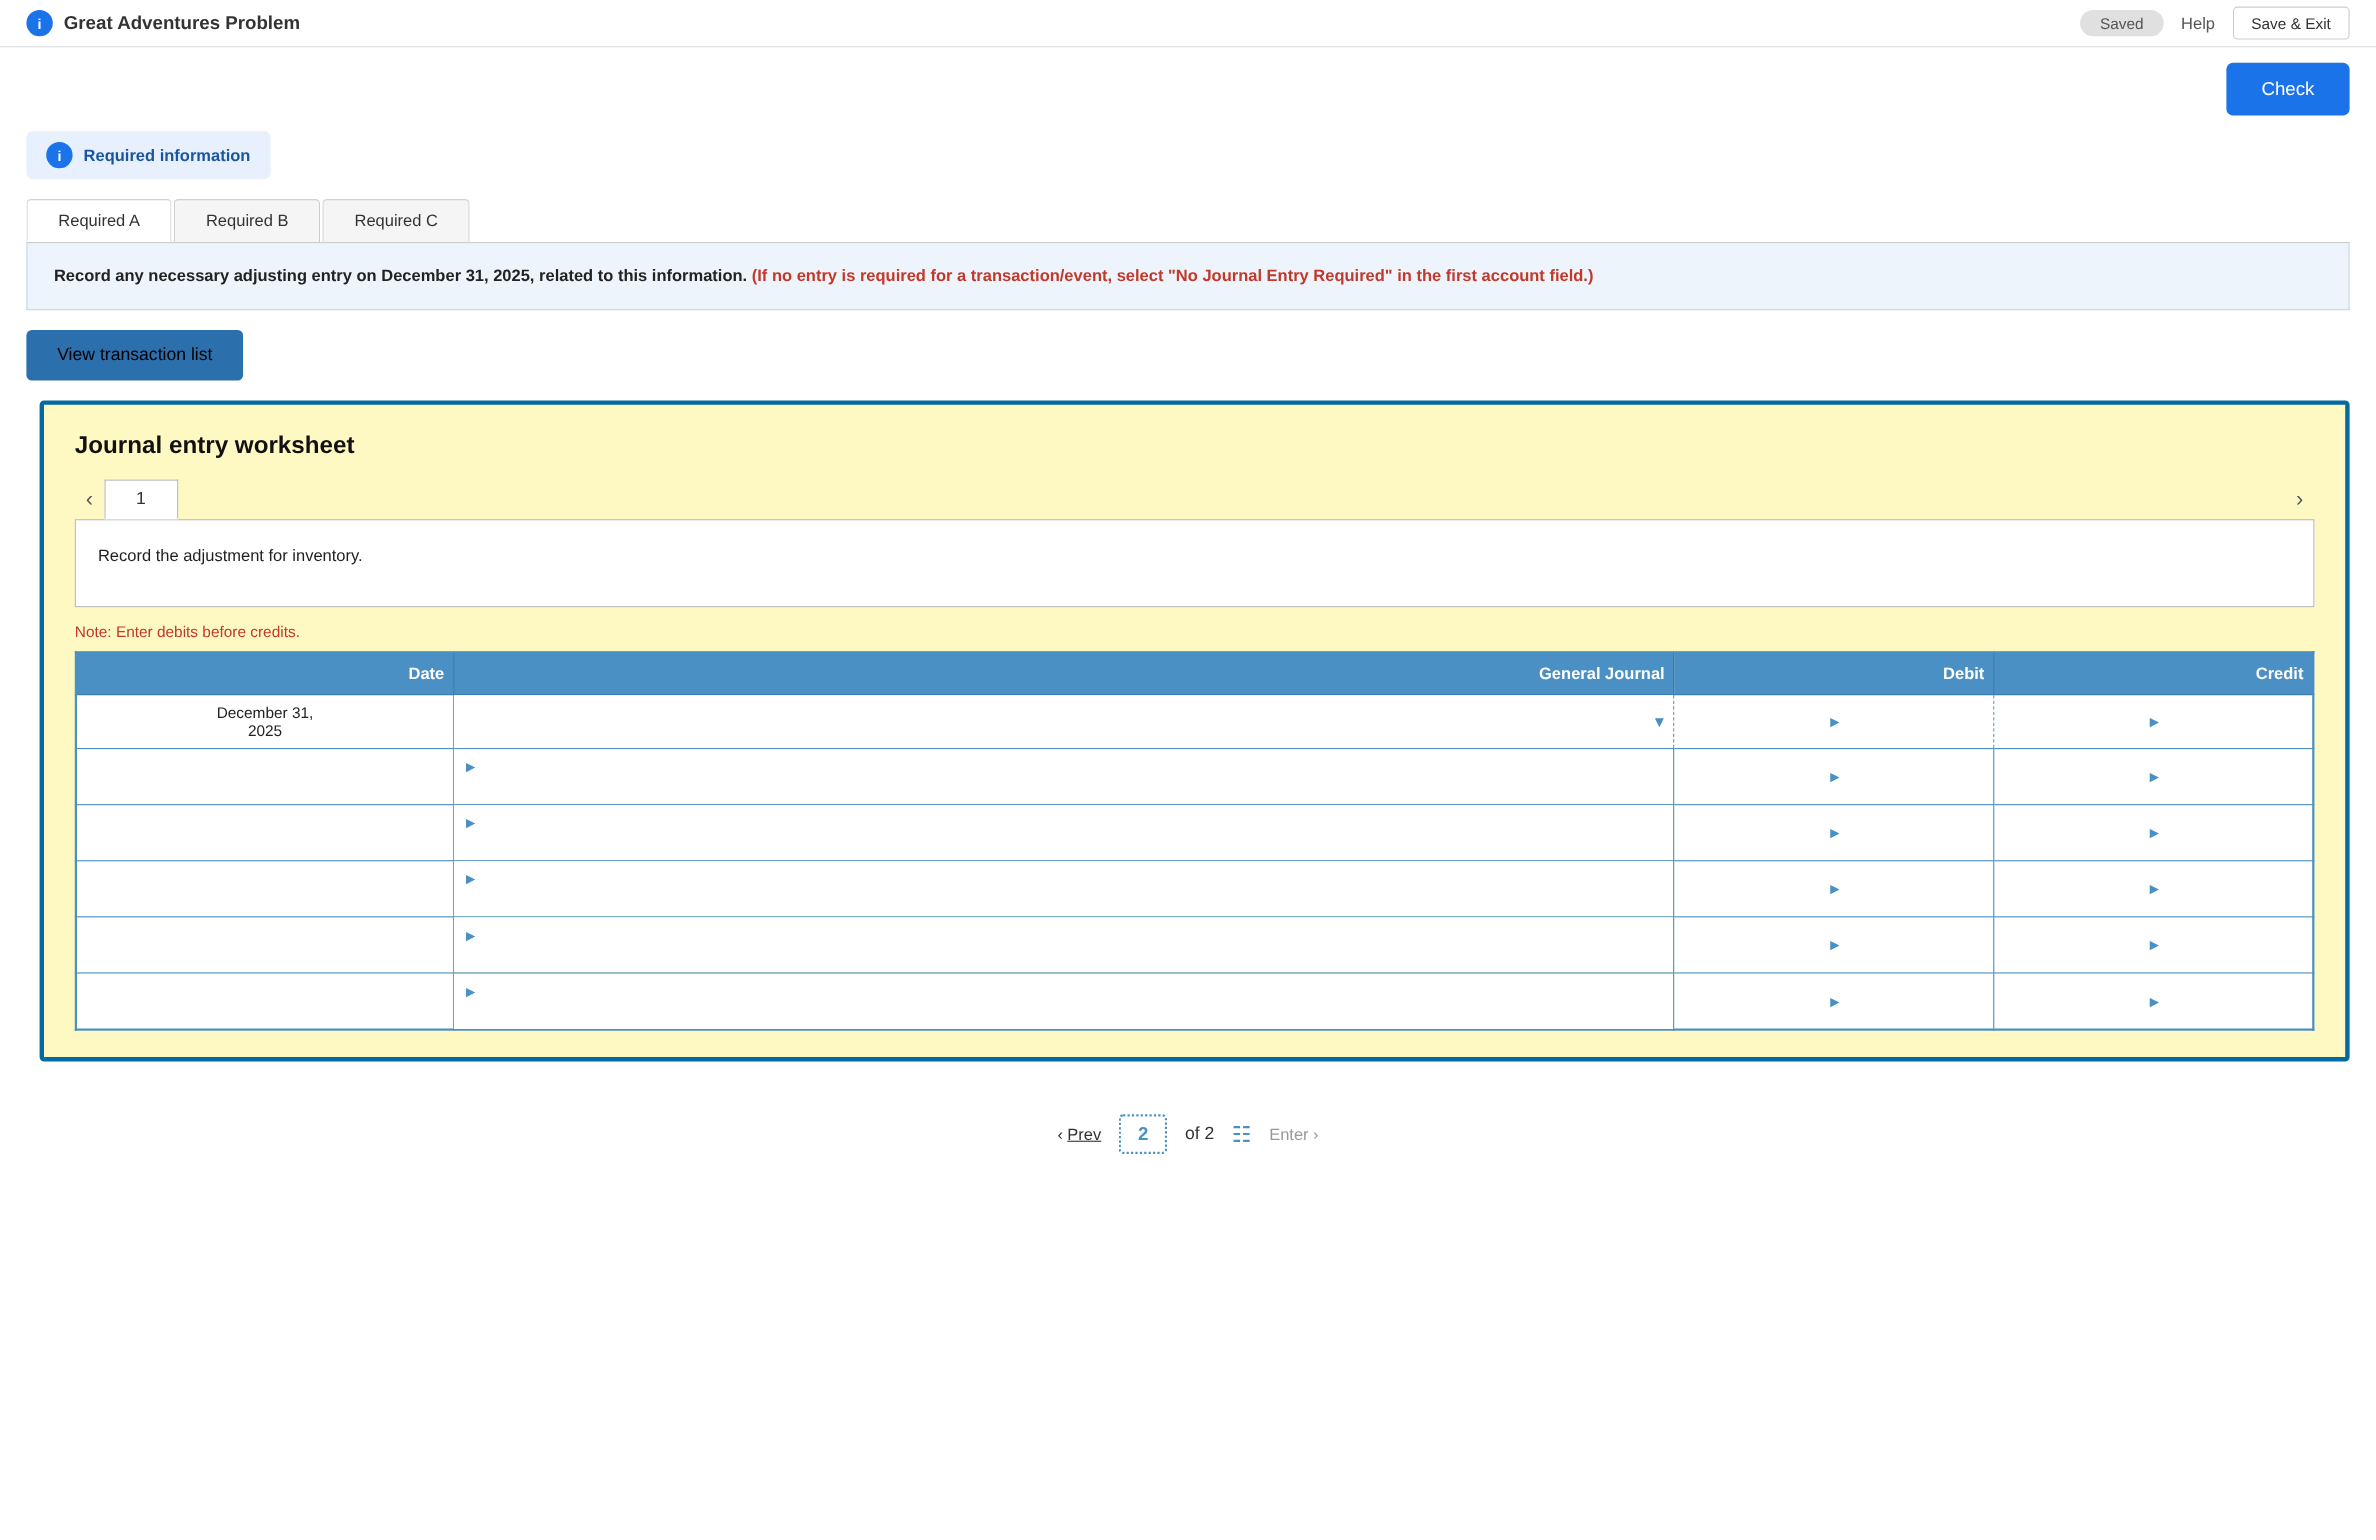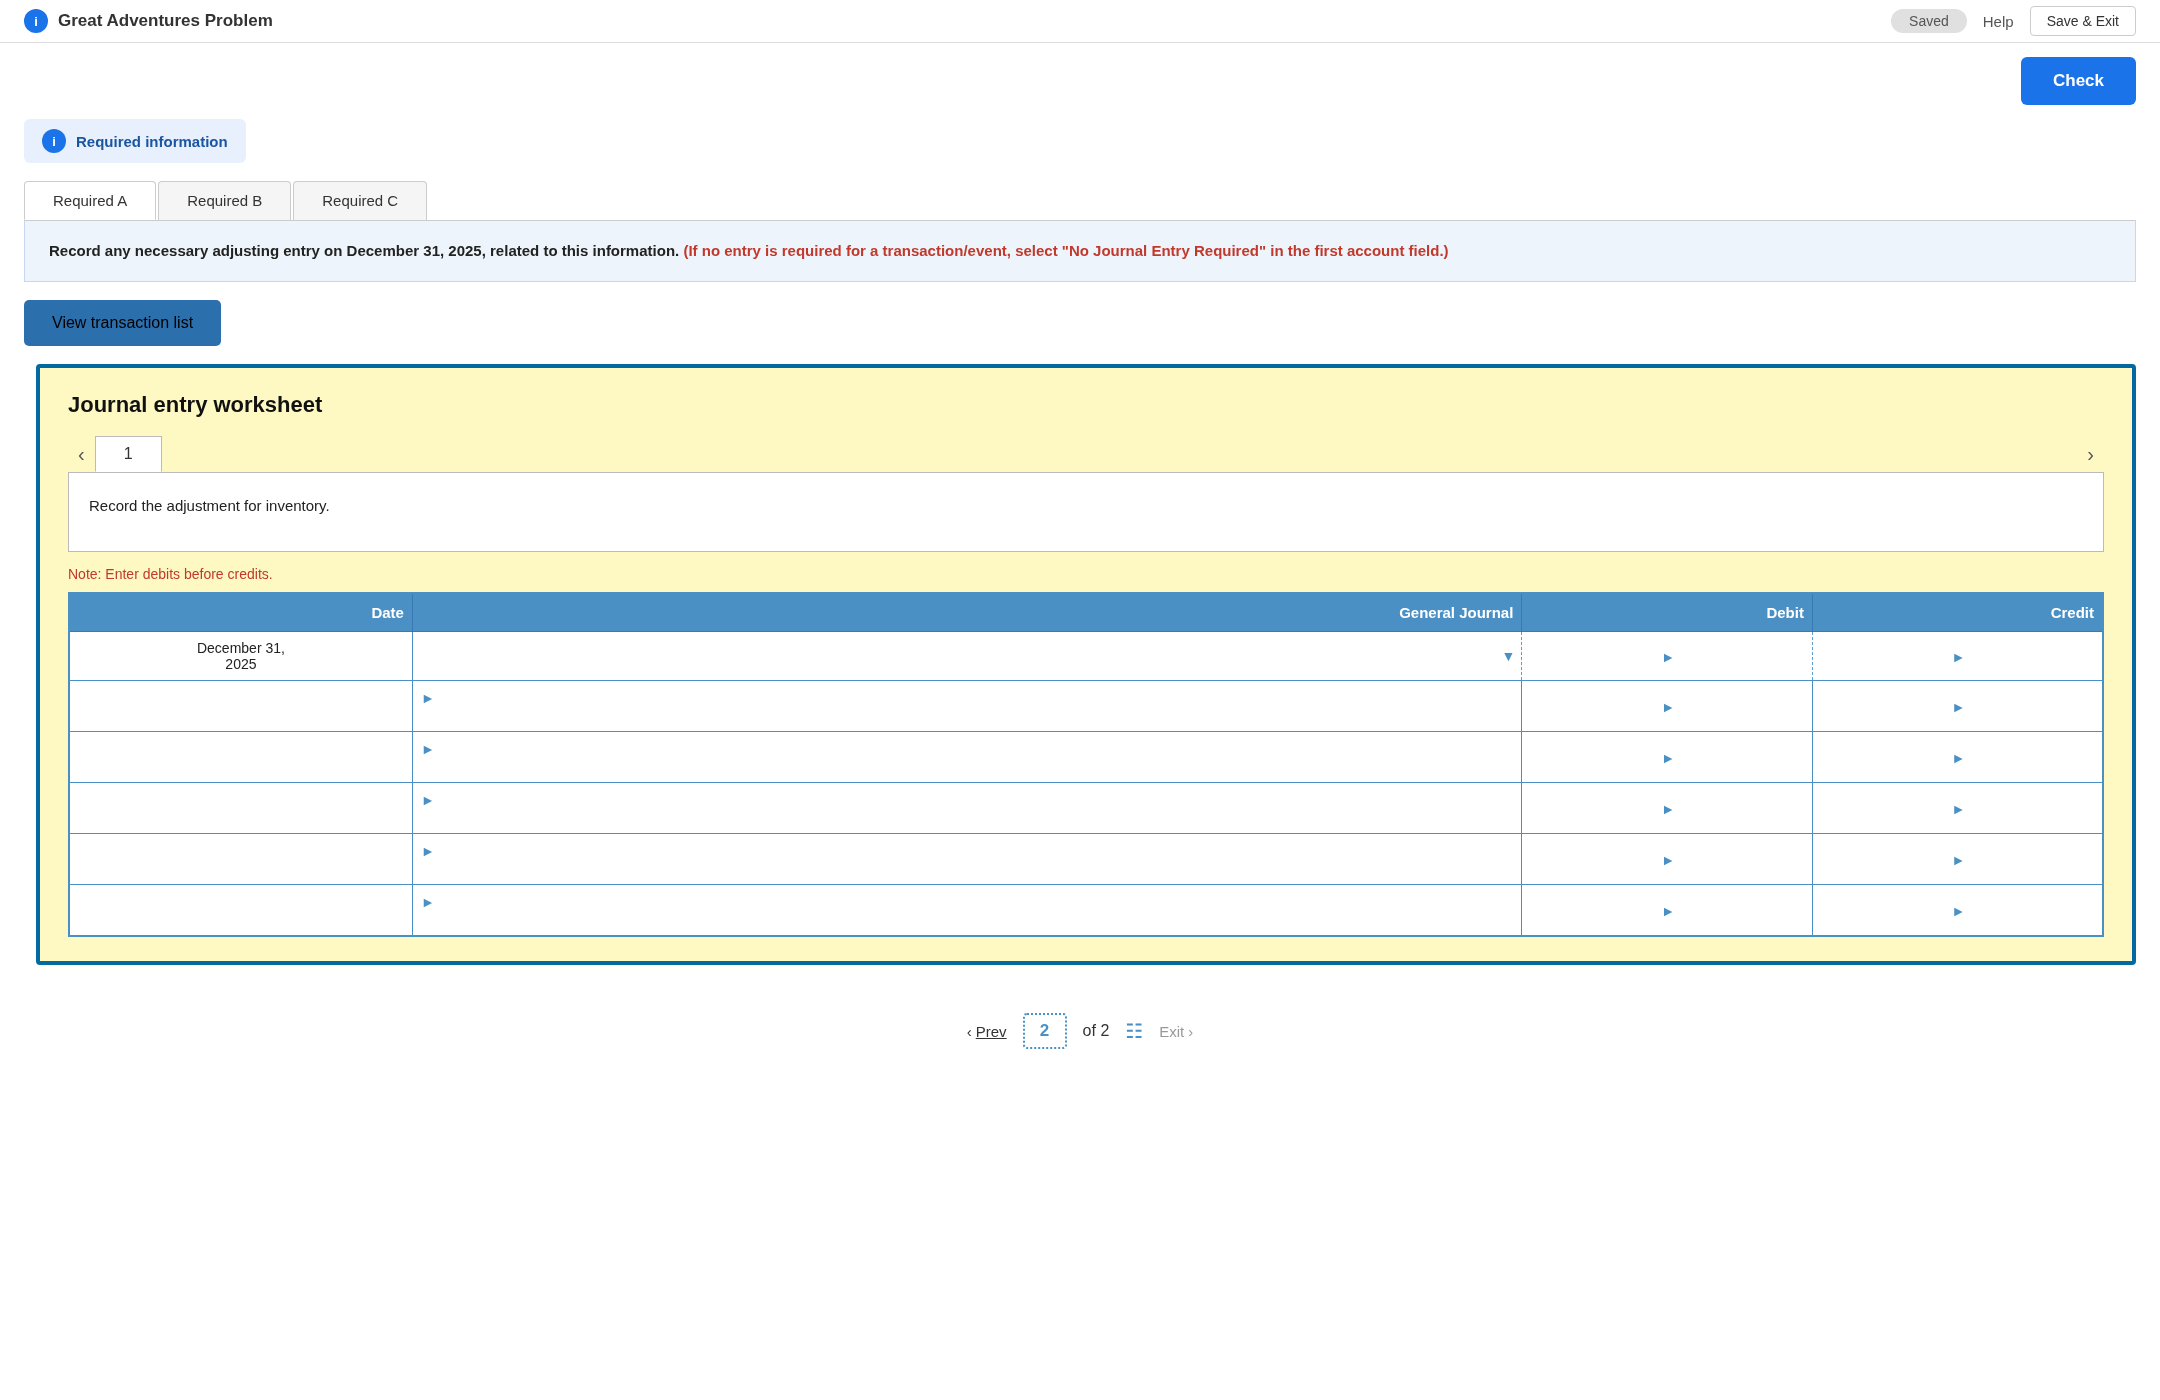--- a/index.html
+++ b/index.html
@@ -26,21 +26,21 @@
       background: #e0e0e0; border-radius: 20px; padding: 4px 18px;
       font-size: 14px; color: #555;
     }
     .help-link { font-size: 15px; color: #555; text-decoration: none; }
     .save-exit-btn {
       background: #fff; border: 1px solid #ccc; border-radius: 4px;
       padding: 6px 16px; font-size: 14px; cursor: pointer; color: #333;
     }
     .check-btn {
       background: #1a73e8; color: #fff; border: none; border-radius: 6px;
-      padding: 14px 32px; font-size: 17px; cursor: pointer; font-weight: 700;
+      padding: 14px 32px; font-size: 17px; cursor: pointer; font-weight: 400;
     }
 
     
     .req-info-banner {
       display: flex; align-items: center; gap: 10px;
       background: #e8f0fe; border-radius: 6px;
       padding: 10px 18px; margin: 14px 24px 0 24px;
       width: fit-content;
     }
     .req-info-text { font-size: 15px; color: #1a56a0; font-weight: 600; }
@@ -336,18 +336,18 @@
   
   <div class="pagination">
     <button class="page-btn">
       <span>‹</span>
       <span class="prev-underline">Prev</span>
     </button>
     <div class="page-num-box">2</div>
     <span class="of-text">of 2</span>
     <span class="grid-icon">☷</span>
     <button class="page-btn">
-      <span class="next-text">Exit</span>
+      <span class="next-text">Enter</span>
       <span style="color:#999;">›</span>
     </button>
   </div>
 
 </div>
 
 </body></html>

